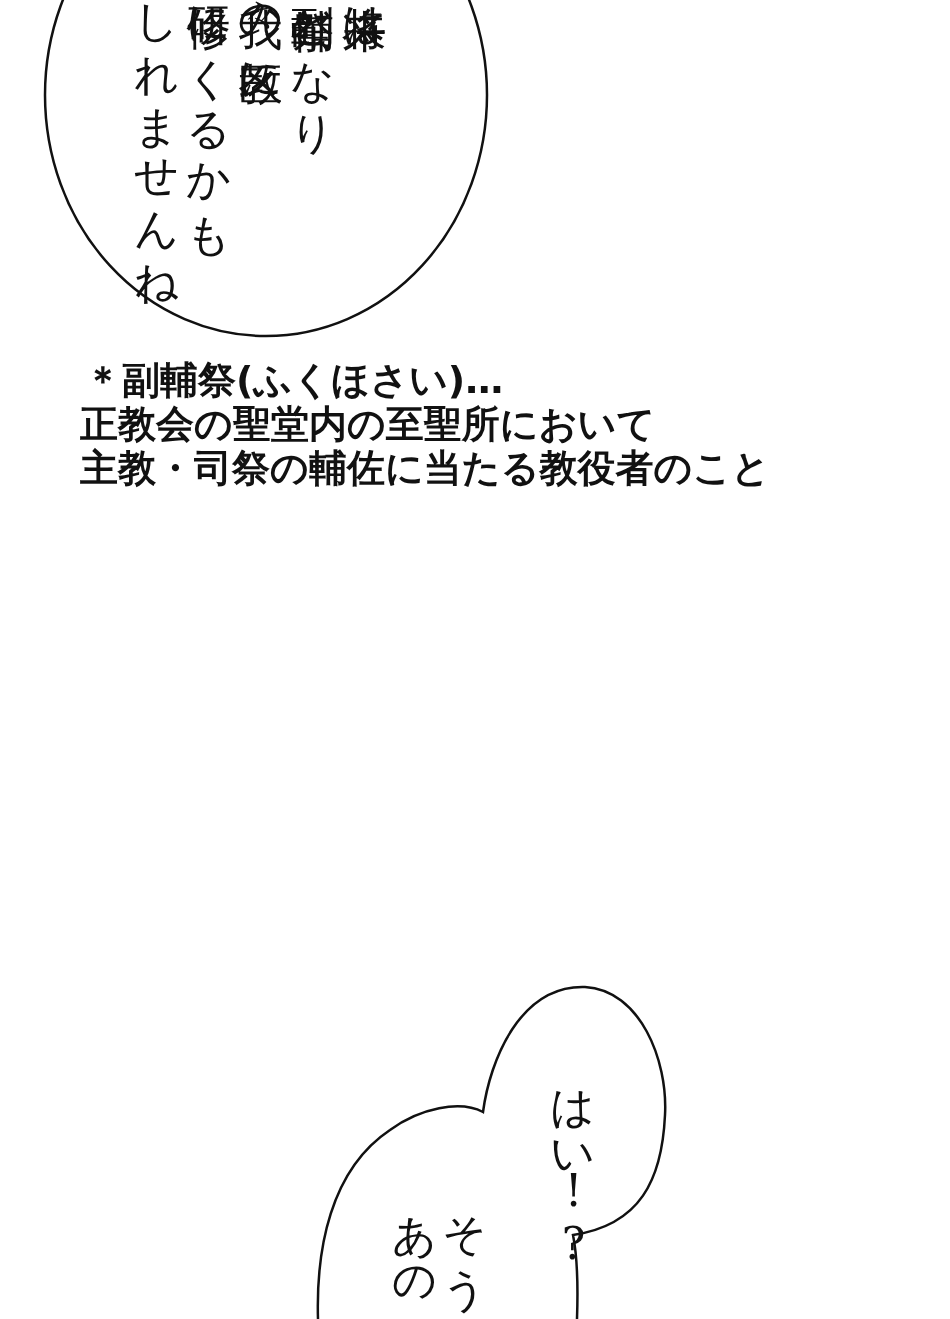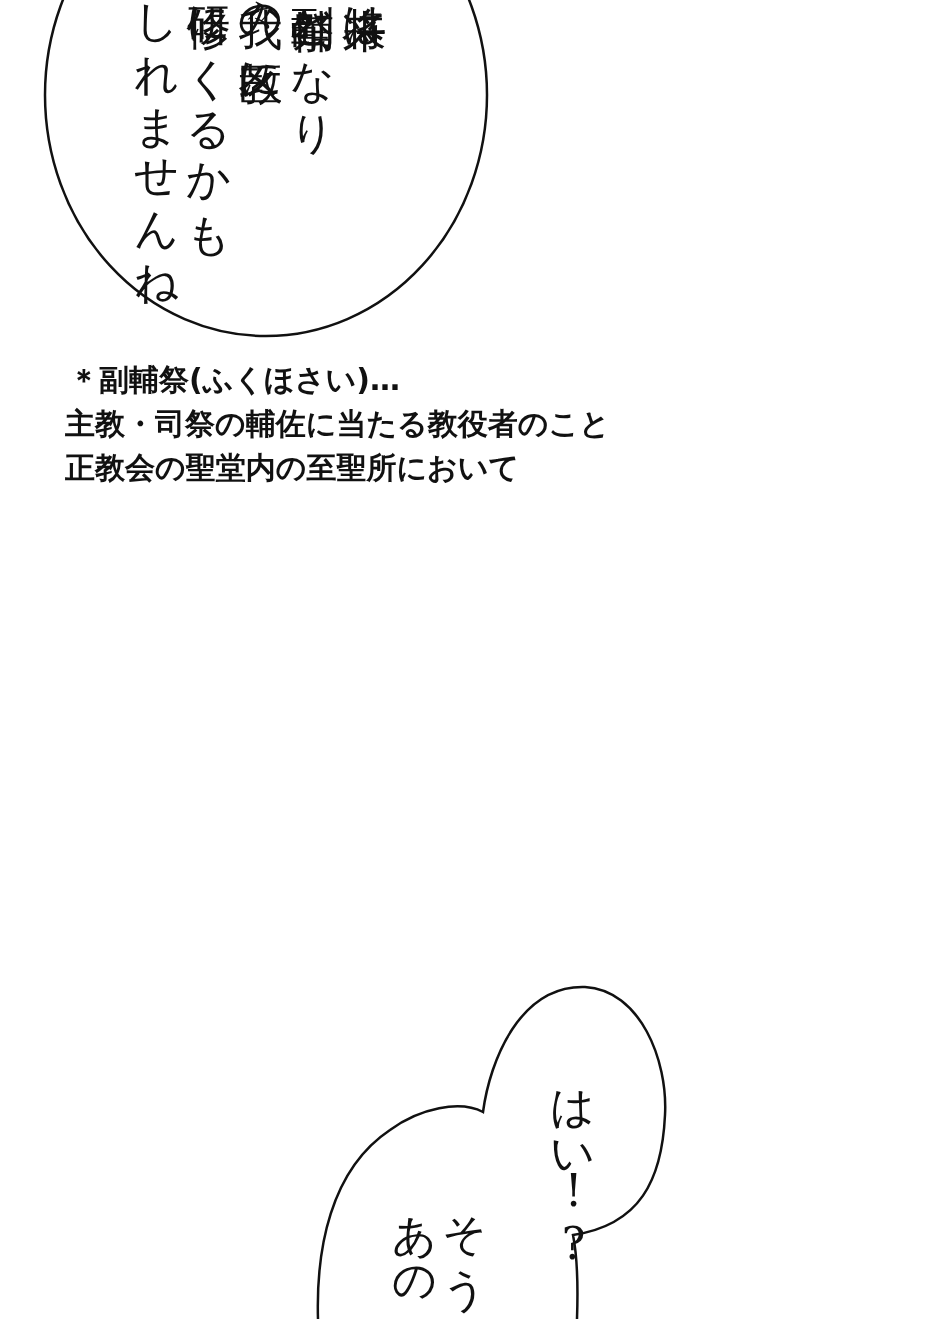--- a/index.html
+++ b/index.html
@@ -56,25 +56,25 @@
       left: 548px;
       top: 1060px;
     }
     .b3 {
       left: 390px;
       top: 1185px;
     }
 
     .footnote {
       position: absolute;
-      left: 65px;
+      left: 80px;
       top: 358px;
       font-family: "DejaVu Sans", "Liberation Sans", sans-serif;
       font-weight: bold;
-      font-size: 30px;
+      font-size: 38px;
       line-height: 44px;
       color: #111111;
       white-space: nowrap;
     }
     .footnote .line { display: block; }
     .footnote .line.first { padding-left: 4px; }
   </style>
 </head>
 <body>
 
@@ -96,22 +96,22 @@
   <div class="vtext b1">
     <span class="vcol c0">将来は</span>
     <span class="vcol c1">副輔祭となり</span>
     <span class="vcol c2">我々の教区に</span>
     <span class="vcol c3">研修にくるかも</span>
     <span class="vcol c4">しれませんね</span>
   </div>
 
   <div class="footnote">
     <span class="line first">＊副輔祭(ふくほさい)…</span>
+    <span class="line">正教会の聖堂内の至聖所において</span>
     <span class="line">主教・司祭の輔佐に当たる教役者のこと</span>
-    <span class="line">正教会の聖堂内の至聖所において</span>
   </div>
 
   <div class="vtext b2">
     <span class="vcol">はい!?</span>
   </div>
 
   <div class="vtext b3">
     <span class="vcol">そうでは</span>
     <span class="vcol">あの青年</span>
   </div>

